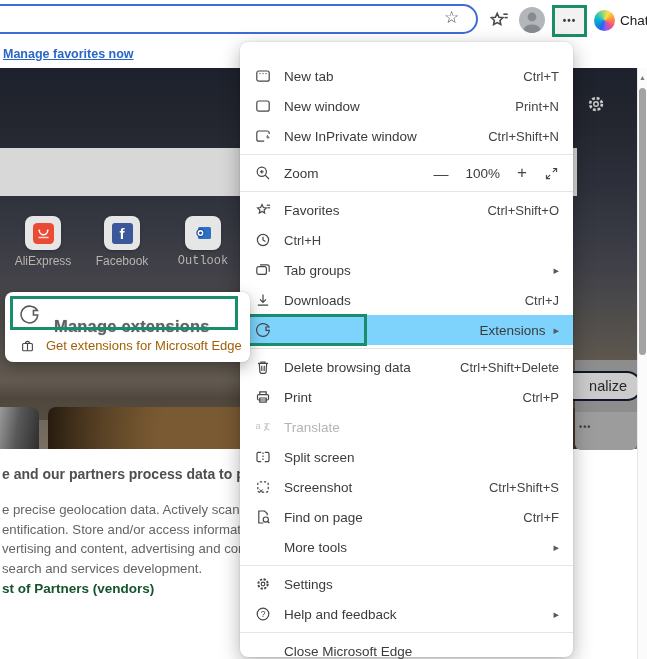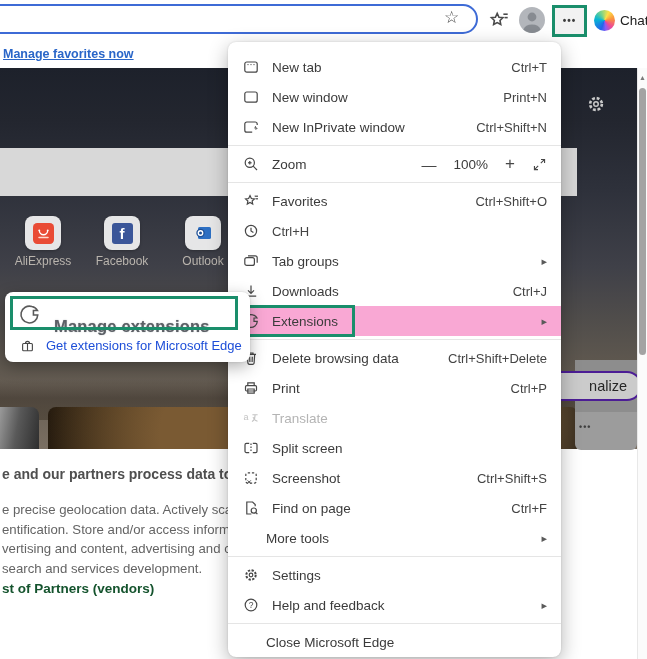--- a/index.html
+++ b/index.html
@@ -42,66 +42,66 @@
   .thumb-left{left:0;top:339px;width:39px;height:42px;border-radius:0 8px 0 0;
     background:linear-gradient(100deg,#9a9a9a 0%,#595959 45%,#2e2e2e 100%);}
   .thumb-right{left:48px;top:339px;width:530px;height:42px;border-radius:8px 8px 0 0;
     background:radial-gradient(circle at 75% 35%,#c9a36a 0 10%,rgba(0,0,0,0) 38%),
                radial-gradient(circle at 32% 65%,#7a5a33 0 16%,rgba(0,0,0,0) 48%),
                linear-gradient(90deg,#241a0e,#5b4526 30%,#2f2413 55%,#6b5130 75%,#1f1812);}
   .rstrip{left:575px;top:292px;width:62px;height:60px;background:#8d8d8d;}
   .rcard{left:575px;top:344px;width:62px;height:38px;background:#9c9c9c;border-radius:0 0 6px 6px;}
   .rcard-dots{position:absolute;left:4px;top:10px;font-size:9px;font-weight:bold;color:#3f3f3f;letter-spacing:1px;}
   .pers-btn{left:540px;top:303px;width:102px;height:30px;border-radius:16px;background:#cbcbcb;
-    border:2px solid #4c1d95;box-sizing:border-box;text-align:right;padding-right:13px;
+    border:2px solid #0f172a;box-sizing:border-box;text-align:right;padding-right:13px;
     font-size:14.5px;color:#262626;line-height:26px;}
   .consent-h{left:2px;top:398px;font-size:14px;font-weight:bold;color:#4f4f4f;white-space:nowrap;}
   .consent-p{left:2px;top:432px;font-size:13.2px;color:#646464;line-height:19.5px;white-space:nowrap;}
   .partners-link{left:2px;top:513px;font-size:13.5px;font-weight:bold;color:#14532d;white-space:nowrap;}
 
   
   .scrollbar{left:637px;top:68px;width:10px;height:591px;background:#fbfbfb;
     border-left:1px solid #e8e8e8;box-sizing:border-box;z-index:25;}
   .scroll-up{position:absolute;left:0;top:6px;width:9px;text-align:center;font-size:7px;color:#7a7a7a;}
   .scroll-thumb{position:absolute;left:1px;top:20px;width:7px;height:267px;background:#a3a3a3;border-radius:4px;}
 
   
-  .menu{left:228px;top:42px;width:333px;height:615px;background:#fff;border-radius:8px;
+  .menu{left:240px;top:42px;width:333px;height:615px;background:#fff;border-radius:8px;
     box-shadow:0 6px 20px rgba(0,0,0,.30),0 0 2px rgba(0,0,0,.15);z-index:50;
-    padding-top:10px;box-sizing:border-box;}
+    padding-top:19px;box-sizing:border-box;}
   .mi{display:flex;align-items:center;height:30px;padding:0 14px;position:relative;}
   .mi .ic{width:17px;height:17px;margin-right:13px;flex:none;display:flex;align-items:center;justify-content:center;color:#474747;}
   .mi .lbl{flex:1;font-size:13.5px;color:#3b3b3b;white-space:nowrap;}
   .mi .sc{font-size:13px;color:#444;white-space:nowrap;}
   .mi .arrow{font-size:11px;color:#5a5a5a;margin-left:8px;}
-  .mi.noicon .lbl{margin-left:24px;}
+  .mi.noicon .lbl{margin-left:30px;}
   .mi.disabled .lbl{color:#b4b4b4;}
   .mi.disabled .ic{color:#c3c3c3;}
-  .mi.hl{background:#f9a8d4;}
+  .mi.hl{background:#7dd3fc;text-align:right;}
   .hlbox{position:absolute;left:2px;top:-1px;width:125px;height:32px;
     border:3px solid var(--green);box-sizing:border-box;pointer-events:none;}
   .sep{height:1px;background:#e5e5e5;margin:3px 0;}
   .zctl{margin-left:auto;display:flex;align-items:center;}
   .z-minus{font-size:15px;color:#474747;margin-right:17px;}
   .z-val{font-size:13.5px;color:#3b3b3b;margin-right:17px;}
   .z-plus{font-size:17px;color:#474747;margin-right:17px;font-weight:300;}
   .z-exp{width:15px;height:15px;color:#474747;display:flex;}
 
   
   .submenu{left:5px;top:292px;width:245px;height:70px;background:#fff;border-radius:8px;
     box-shadow:0 5px 16px rgba(0,0,0,.30),0 0 2px rgba(0,0,0,.15);z-index:60;box-sizing:border-box;}
   .sm-row1{position:absolute;left:0;top:5px;width:245px;height:34px;display:flex;align-items:center;padding:0 14px;box-sizing:border-box;}
   .sm-row1 .ic{width:21px;height:21px;margin-right:14px;color:#5a5a5a;display:flex;}
   .sm-row1 .lbl{font-size:16.5px;font-weight:bold;color:#5c6066;white-space:nowrap;
     text-shadow:0 0 1.2px rgba(90,96,104,.55);letter-spacing:.2px;margin-top:24px;}
   .sm-hlbox{position:absolute;left:5px;top:4px;width:228px;height:34px;
     border:3px solid var(--green);box-sizing:border-box;pointer-events:none;}
   .sm-row2{position:absolute;left:0;top:39px;width:245px;height:28px;display:flex;align-items:center;padding:0 15px;box-sizing:border-box;}
   .sm-row2 .ic{width:15px;height:15px;margin-right:11px;color:#474747;display:flex;}
-  .sm-row2 .lbl{font-size:13px;color:#1d4ed8;white-space:nowrap;}
+  .sm-row2 .lbl{font-size:13px;color:#a16207;white-space:nowrap;}
 
   svg{display:block;}
 </style>
 </head>
 <body>
 
 <div class="stage">
 
   <div class="abs page">
     <div class="abs bgimg"></div>
@@ -137,21 +137,21 @@
 
     <div class="abs tile" style="left:185px;top:148px;">
       <span>
         <svg width="20" height="17" viewBox="0 0 20 17">
           <rect x="5" y="2" width="13" height="12" rx="1.6" fill="#2d6fc3"></rect>
           <circle cx="7.5" cy="8" r="4.2" fill="#1e4f96"></circle>
           <circle cx="7.5" cy="8" r="2.2" fill="none" stroke="#fff" stroke-width="1.4"></circle>
         </svg>
       </span>
     </div>
-    <div class="abs tile-label" style="left:158px;top:186px;">Outlook</div>
+    <div class="abs tile-label" style="left:158px;top:186px;font-family:Liberation Mono, monospace;">Outlook</div>
 
     <div class="abs thumb-left"></div>
     <div class="abs thumb-right"></div>
 
     <div class="abs rstrip"></div>
     <div class="abs rcard">
       <span class="rcard-dots">•••</span>
     </div>
     <div class="abs pers-btn">nalize</div>
 

